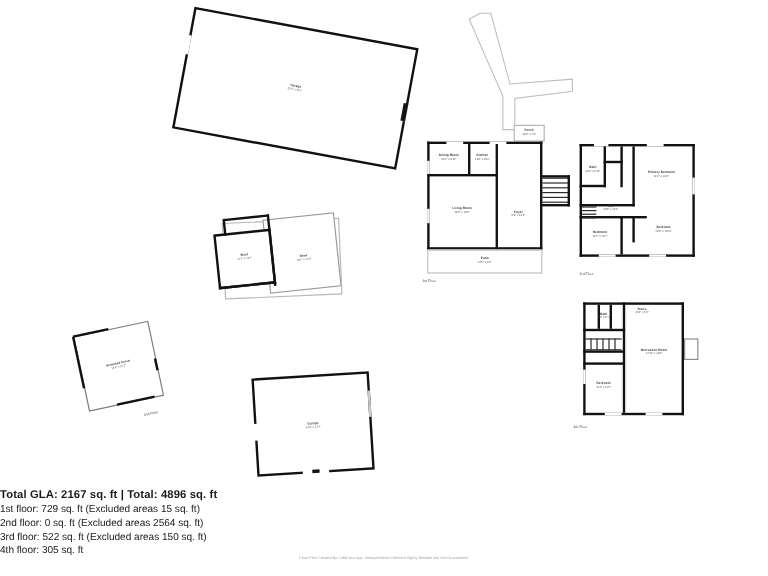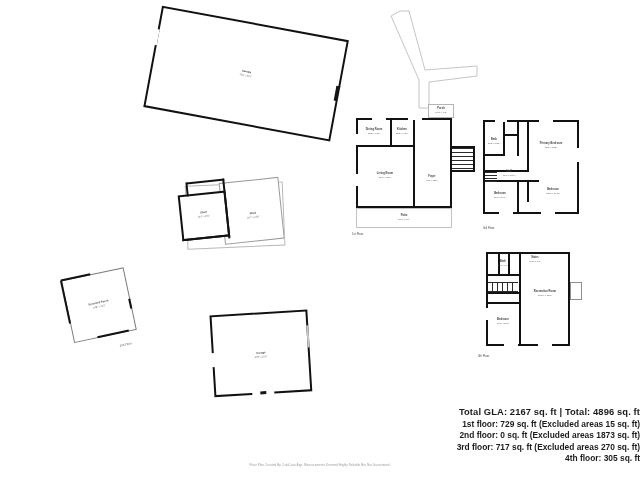--- a/index.html
+++ b/index.html
@@ -37,24 +37,24 @@
     position:absolute;font-size:2.9px;color:#4a4a4a;white-space:nowrap;
     font-weight:400;
   }
 
   
   .stairs{position:absolute;}
   .stairs i{position:absolute;background:#2b2b2b;display:block;}
 
   
   .summary{
-    position:absolute;left:0;width:640px;text-align:right;color:#1b1b1b;
+    position:absolute;left:0;width:640px;text-align:left;color:#1b1b1b;
   }
   .sum-title{font-size:9.4px;font-weight:700;letter-spacing:0.1px;}
-  .sum-line{font-size:8.4px;font-weight:700;margin-top:1.6px;}
+  .sum-line{font-size:8.4px;font-weight:400;margin-top:1.6px;}
   .footer{
     position:absolute;left:0;width:640px;text-align:center;
     font-size:3.1px;color:#9d9d9d;letter-spacing:0.05px;
   }
 </style>
 </head>
 <body>
 
 <div class="canvas">
 
@@ -281,20 +281,20 @@
       <span class="nm">Bedroom</span>
       <span class="dim">11'1" x 11'6"</span>
     </div>
 
     <div class="floorcap" style="left:0px;top:102px;">4th Floor</div>
   </div>
 
   <div class="summary" style="top:406px;">
     <div class="sum-title">Total GLA: 2167 sq. ft  |  Total: 4896 sq. ft</div>
     <div class="sum-line">1st floor: 729 sq. ft (Excluded areas 15 sq. ft)</div>
-    <div class="sum-line">2nd floor: 0 sq. ft (Excluded areas 1873 sq. ft)</div>
-    <div class="sum-line">3rd floor: 717 sq. ft (Excluded areas 270 sq. ft)</div>
+    <div class="sum-line">2nd floor: 0 sq. ft (Excluded areas 2564 sq. ft)</div>
+    <div class="sum-line">3rd floor: 522 sq. ft (Excluded areas 150 sq. ft)</div>
     <div class="sum-line">4th floor: 305 sq. ft</div>
   </div>
 
   <div class="footer" style="top:463px;">Floor Plan Created By CubiCasa App. Measurements Deemed Highly Reliable But Not Guaranteed.</div>
 
 </div>
 
 </body></html>

